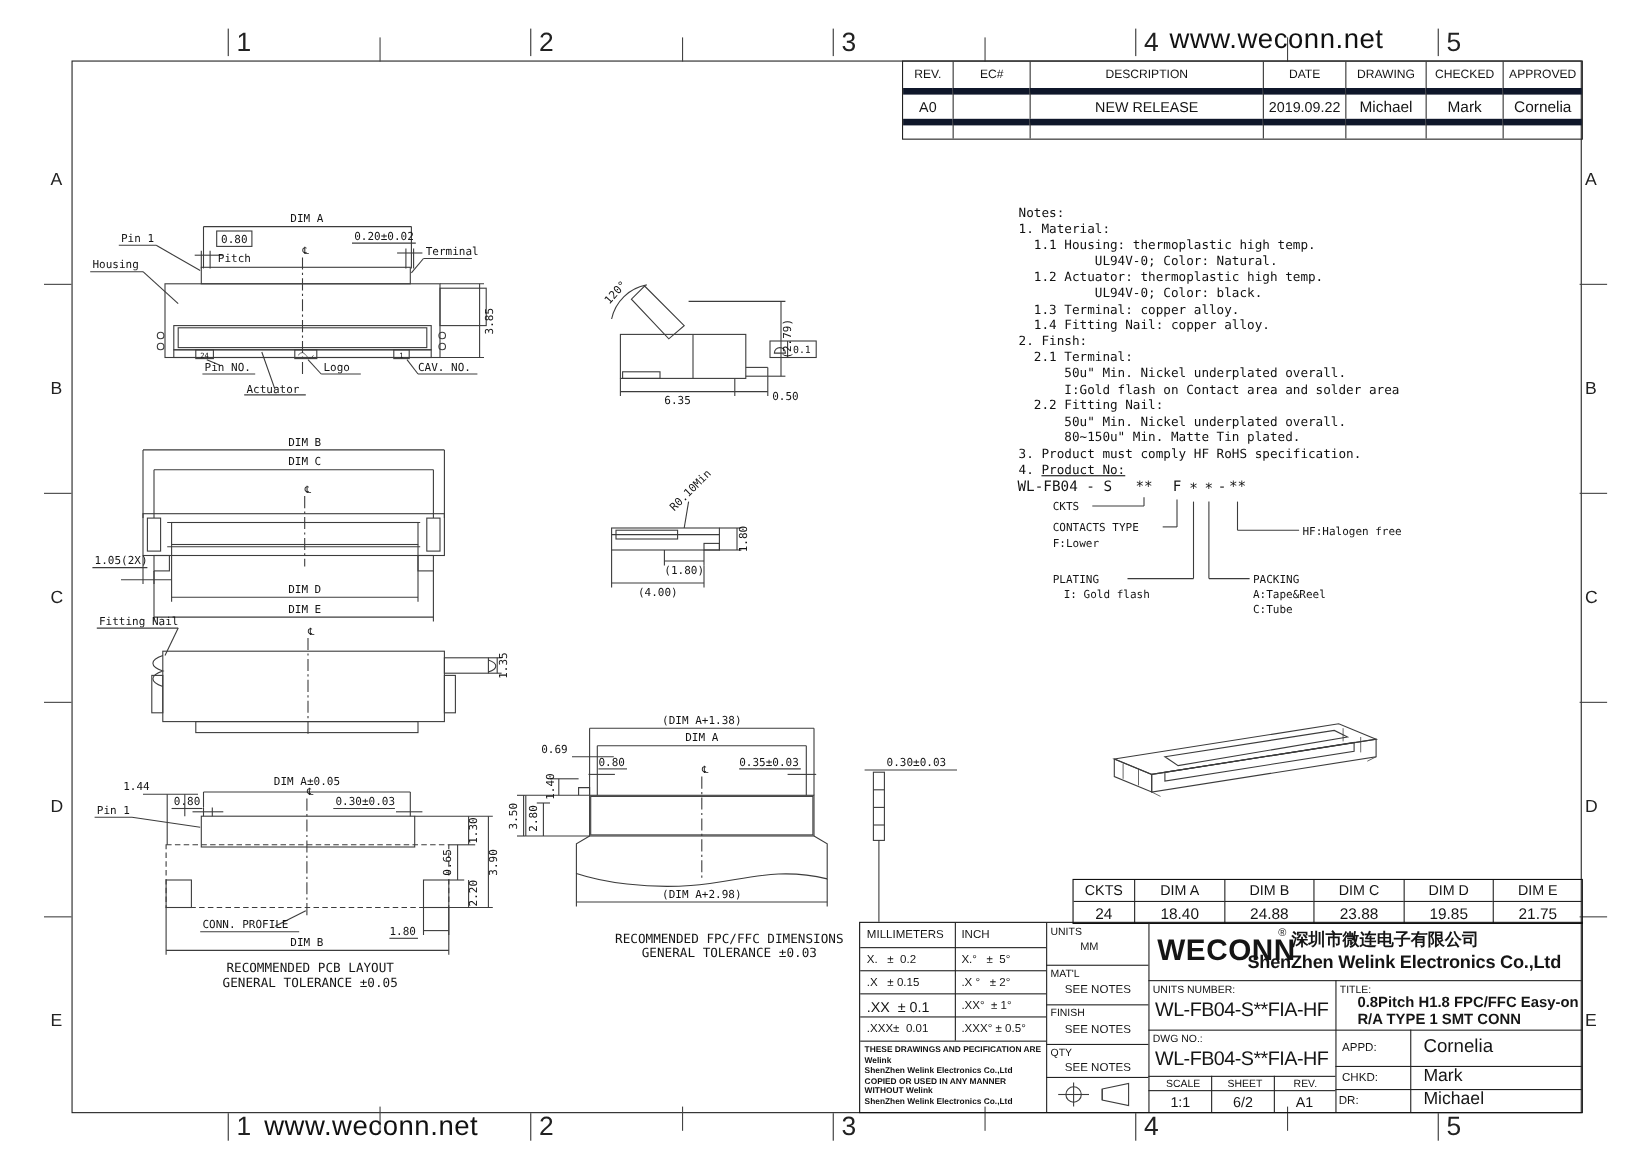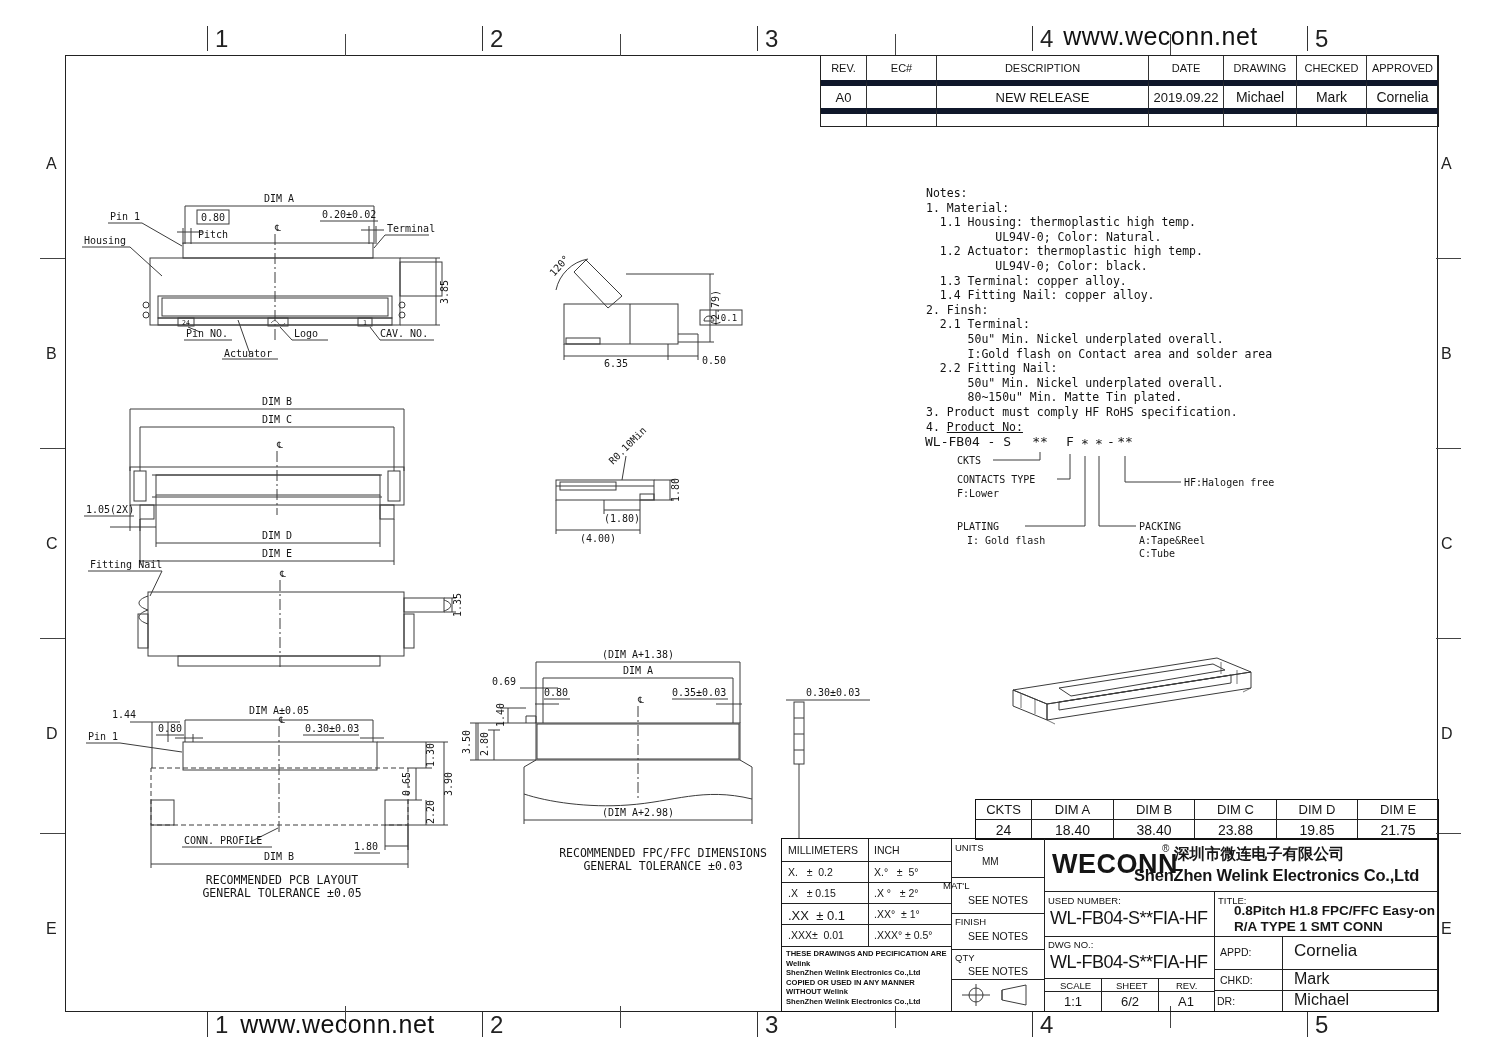--- a/index.html
+++ b/index.html
@@ -545,21 +545,21 @@
 
   <div class="dimtab">
     <div class="dt-h">CKTS</div>
     <div class="dt-h">DIM A</div>
     <div class="dt-h">DIM B</div>
     <div class="dt-h">DIM C</div>
     <div class="dt-h">DIM D</div>
     <div class="dt-h">DIM E</div>
     <div class="dt-v">24</div>
     <div class="dt-v">18.40</div>
-    <div class="dt-v">38.40</div>
+    <div class="dt-v">24.88</div>
     <div class="dt-v">23.88</div>
     <div class="dt-v">19.85</div>
     <div class="dt-v">21.75</div>
   </div>
 
   <div class="tb">
     <div class="v" style="left:86px;top:0;height:107px"></div>
     <div class="v" style="left:169px;top:0;height:172px"></div>
     <div class="v" style="left:262px;top:0;height:172px"></div>
     <div class="v" style="left:432px;top:52px;height:120px"></div>
@@ -595,42 +595,42 @@
 
     <div class="legal">
       <div>THESE DRAWINGS AND PECIFICATION  ARE Welink</div>
       <div>ShenZhen Welink Electronics Co.,Ltd</div>
       <div> COPIED OR USED IN ANY MANNER WITHOUT Welink</div>
       <div>ShenZhen Welink Electronics Co.,Ltd</div>
     </div>
 
     <div class="txt lab" style="left:173px;top:3px">UNITS</div>
     <div class="txt" style="left:200px;top:17px;font-size:10px">MM</div>
-    <div class="txt lab" style="left:161px;top:41px">MAT'L</div>
+    <div class="txt lab" style="left:173px;top:41px">MAT'L</div>
     <div class="txt" style="left:186px;top:55px;font-size:10.5px">SEE NOTES</div>
     <div class="txt lab" style="left:173px;top:77px">FINISH</div>
     <div class="txt" style="left:186px;top:91px;font-size:10.5px">SEE NOTES</div>
     <div class="txt lab" style="left:173px;top:113px">QTY</div>
     <div class="txt" style="left:186px;top:126px;font-size:10.5px">SEE NOTES</div>
     <svg style="left:176px;top:143px" width="80" height="26">
       <g class="st">
         <circle cx="18" cy="13" r="7"></circle>
         <line x1="4" y1="13" x2="32" y2="13"></line>
           <line x1="18" y1="2" x2="18" y2="24"></line>
         <line x1="44" y1="8" x2="44" y2="18"></line>
         <polygon points="44,8 68,3 68,23 44,18"></polygon>
       </g>
     </svg>
 
     <div class="txt" style="left:270px;top:10px;font-size:27px;font-weight:800;letter-spacing:.5px">WECONN</div>
     <div class="txt" style="left:380px;top:4px;font-size:10px">®</div>
     <div class="txt" style="left:392px;top:5px;font-size:15.5px;font-weight:600">深圳市微连电子有限公司</div>
     <div class="txt" style="left:352px;top:27px;font-size:16.5px;font-weight:700;letter-spacing:-.2px">ShenZhen Welink Electronics Co.,Ltd</div>
 
-    <div class="txt lab" style="left:266px;top:56px">USED NUMBER:</div>
+    <div class="txt lab" style="left:266px;top:56px">UNITS NUMBER:</div>
     <div class="txt" style="left:268px;top:69px;font-size:18px;letter-spacing:-.5px">WL-FB04-S**FIA-HF</div>
     <div class="txt lab" style="left:266px;top:100px">DWG NO.:</div>
     <div class="txt" style="left:268px;top:113px;font-size:18px;letter-spacing:-.5px">WL-FB04-S**FIA-HF</div>
     <div class="txt lab" style="left:278px;top:141px">SCALE</div>
     <div class="txt" style="left:282px;top:155px;font-size:13px">1:1</div>
     <div class="txt lab" style="left:334px;top:141px">SHEET</div>
     <div class="txt" style="left:339px;top:155px;font-size:13px">6/2</div>
     <div class="txt lab" style="left:394px;top:141px">REV.</div>
     <div class="txt" style="left:396px;top:155px;font-size:13px">A1</div>
 

